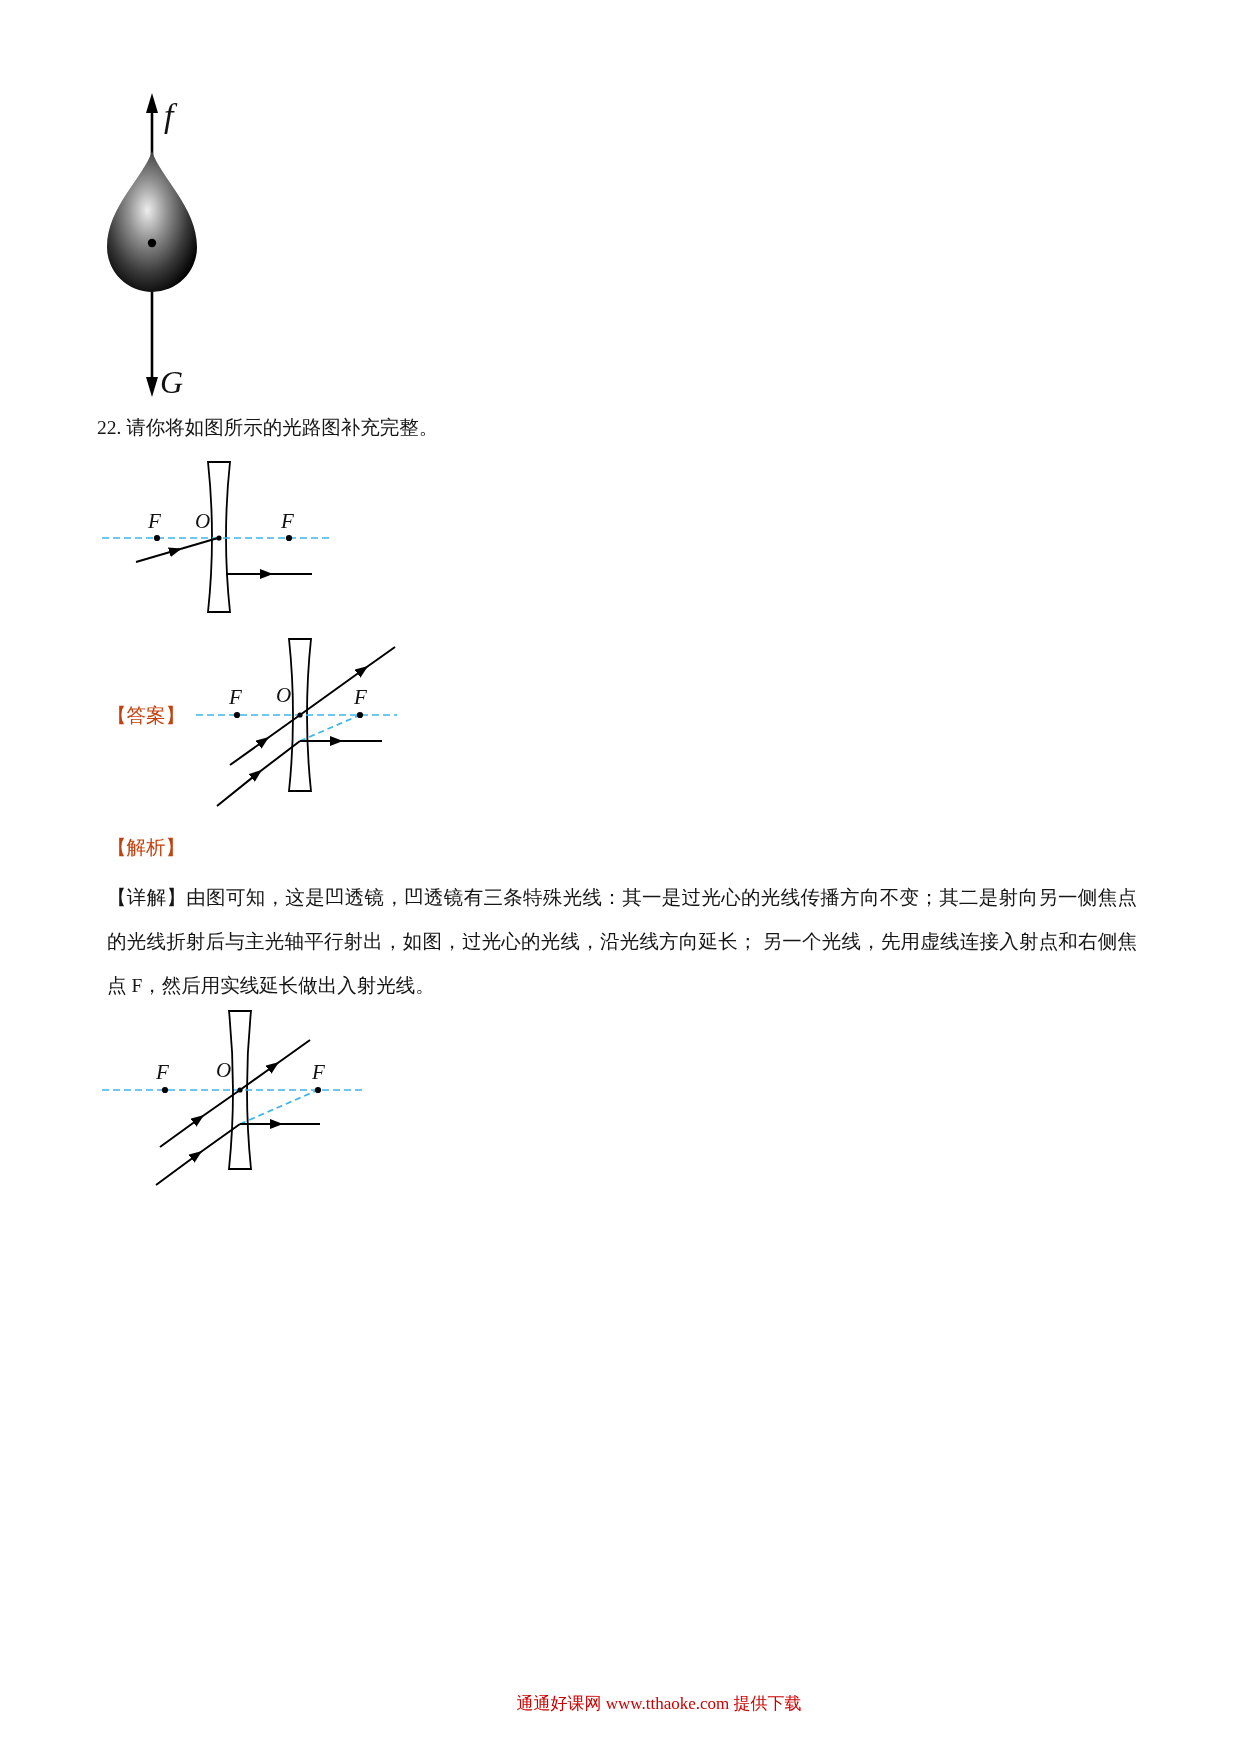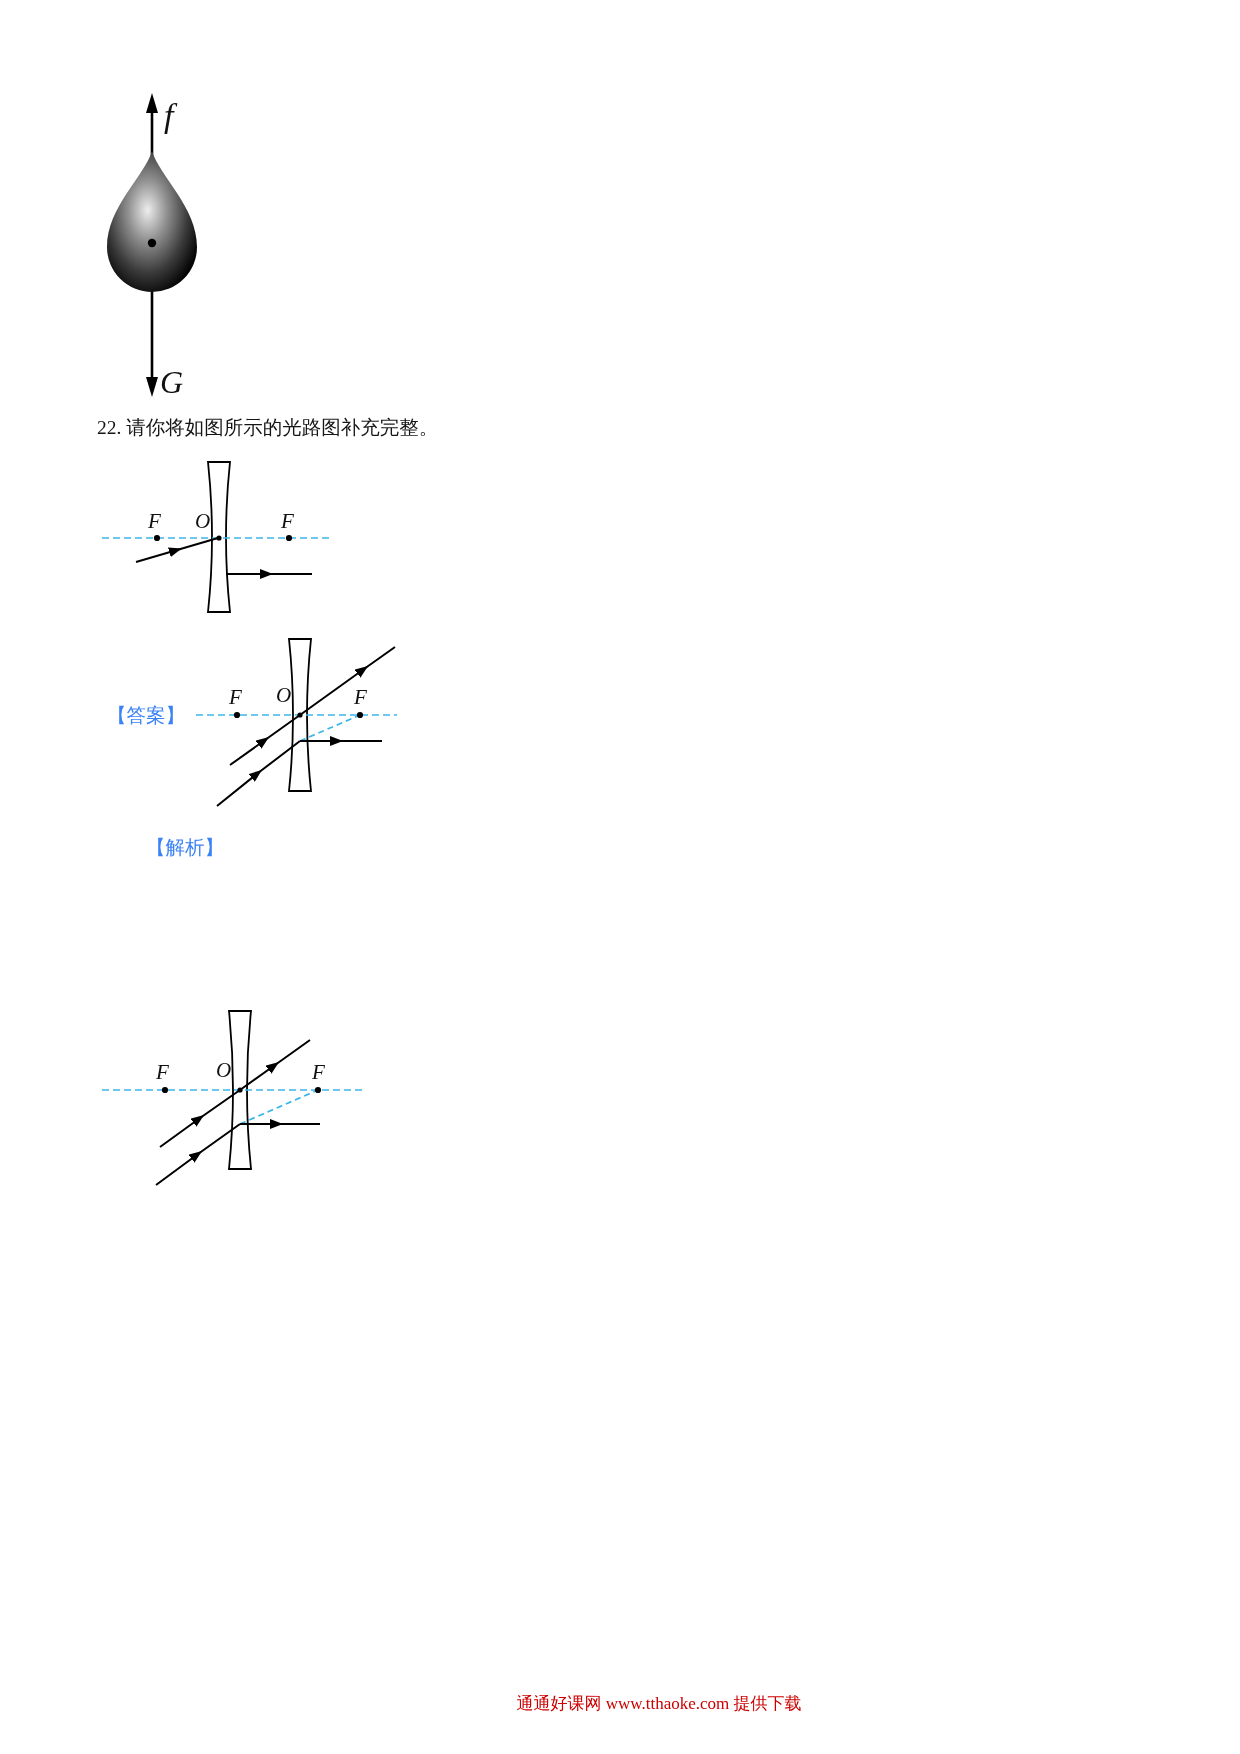--- a/index.html
+++ b/index.html
@@ -3,21 +3,21 @@
 <meta charset="utf-8">
 <style>
   * { margin:0; padding:0; box-sizing:border-box; }
   html,body { background:#ffffff; }
   .page {
     position:relative; width:1240px; height:1754px; background:#ffffff;
     overflow:hidden; font-family:"Liberation Serif","DejaVu Serif",serif; color:#151515;
   }
   .abs { position:absolute; }
   .qtext { font-size:19.5px; line-height:28px; white-space:nowrap; }
-  .blue-label { font-size:19.5px; color:#3b82f6; }
+  .blue-label { font-size:19.5px; color:#c2410c; }
   .detail-par { width:1030px; font-size:19.5px; line-height:44px; text-align:justify; }
   .footer-line { width:100%; text-align:center; font-size:17px; color:#cc0000; }
   svg { position:absolute; overflow:visible; }
   svg text.lbl { font-family:"Liberation Serif","DejaVu Serif",serif; font-style:italic; fill:#111; }
 </style>
 </head>
 <body>
 
 <div class="page">
 
@@ -75,22 +75,23 @@
     <path d="M25,178 L66,145 L108,113" stroke="#000" stroke-width="2" fill="none" marker-mid="url(#ar2)"></path>
     <path d="M108,113 L146,113 L190,113" stroke="#000" stroke-width="2" fill="none" marker-mid="url(#ar2)"></path>
     <circle cx="45" cy="87" r="3.1" fill="#000"></circle>
     <circle cx="168" cy="87" r="3.1" fill="#000"></circle>
     <circle cx="108" cy="87" r="2.6" fill="#000"></circle>
     <text class="lbl" x="37" y="76" font-size="21">F</text>
     <text class="lbl" x="84" y="74" font-size="21">O</text>
     <text class="lbl" x="162" y="76" font-size="21">F</text>
   </svg>
 
-  <div class="abs blue-label" style="left:107px; top:834px;margin-left:39px;">【解析】</div>
+  <div class="abs blue-label" style="left:107px; top:834px;">【解析】</div>
 
+  <div class="abs detail-par" style="left:107px; top:876px;">【详解】由图可知，这是凹透镜，凹透镜有三条特殊光线：其一是过光心的光线传播方向不变；其二是射向另一侧焦点的光线折射后与主光轴平行射出，如图，过光心的光线，沿光线方向延长； 另一个光线，先用虚线连接入射点和右侧焦点 F，然后用实线延长做出入射光线。</div>
 
   <svg class="abs" style="left:98px; top:1002px;" width="280" height="186" viewBox="0 0 280 186">
     <defs>
       <marker id="ar3" markerUnits="userSpaceOnUse" markerWidth="13" markerHeight="10" refX="8" refY="5" orient="auto">
         <path d="M0,0 L13,5 L0,10 Z" fill="#000"></path>
       </marker>
     </defs>
     <path d="M131,9 L153,9 Q145,88 153,167 L131,167 Q139,88 131,9 Z" fill="#fff" stroke="#000" stroke-width="1.8"></path>
     <line x1="4" y1="88" x2="268" y2="88" stroke="#3db6ea" stroke-width="1.7" stroke-dasharray="7 4"></line>
     <line x1="142" y1="122" x2="220" y2="88" stroke="#3db6ea" stroke-width="1.7" stroke-dasharray="6 4"></line>

